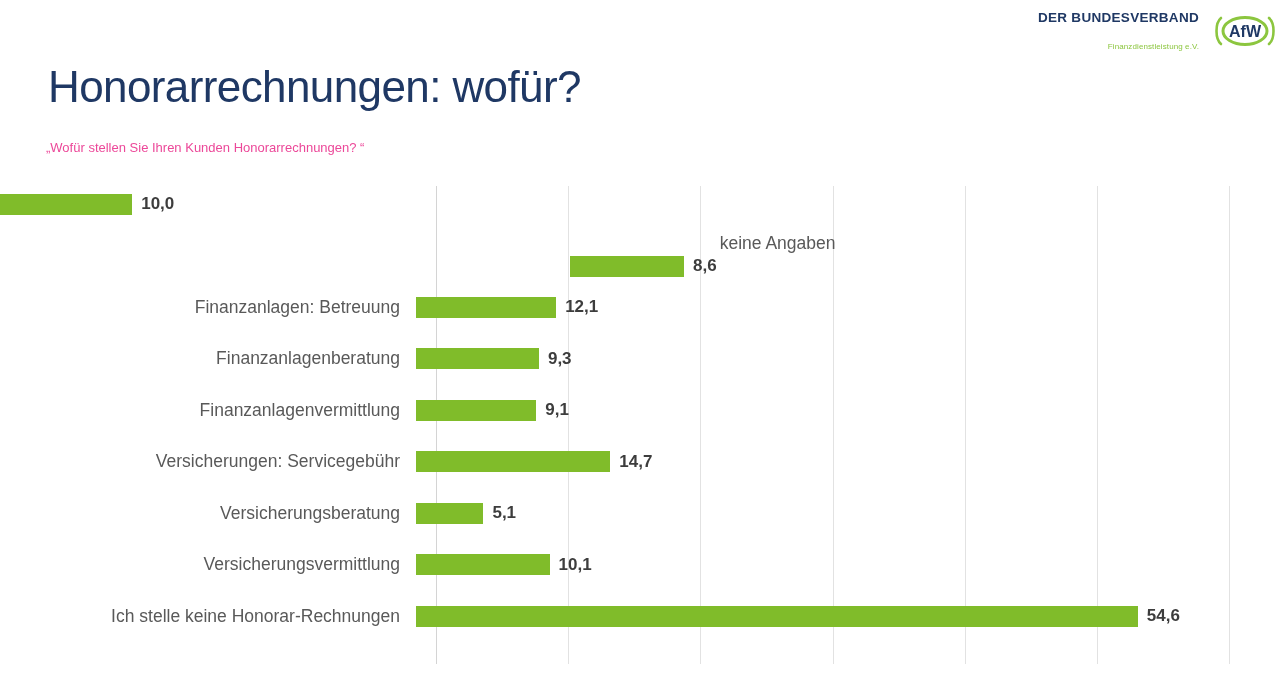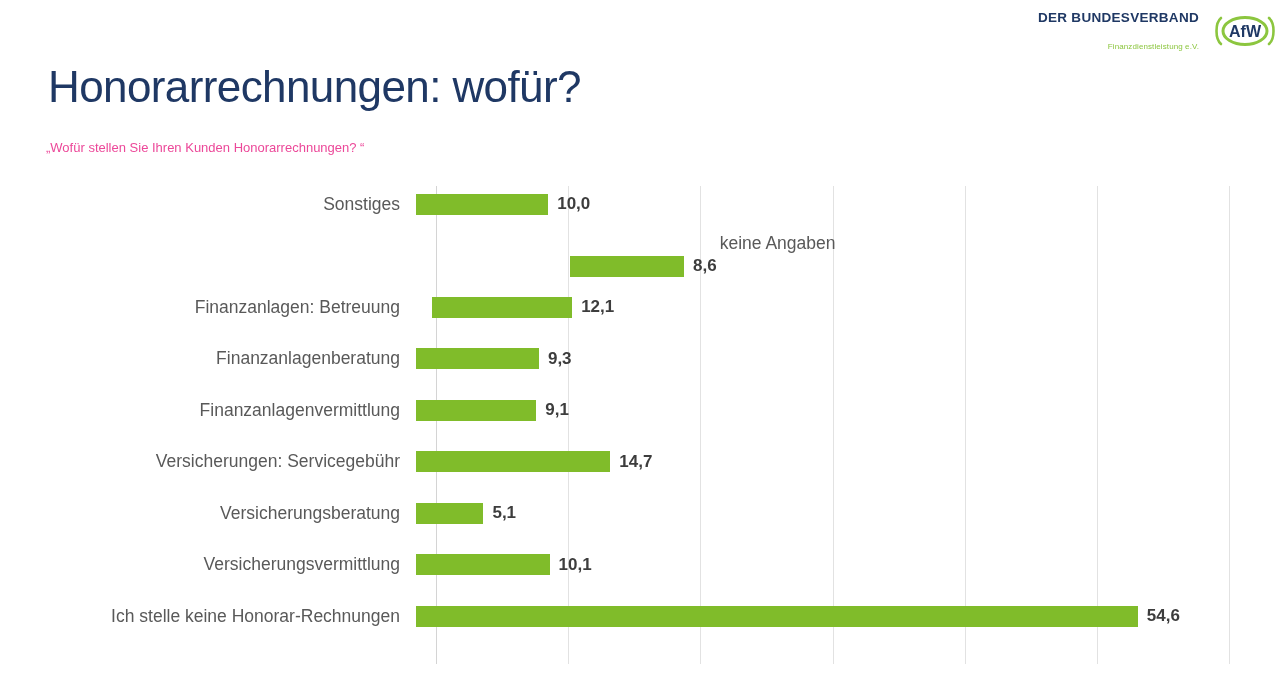--- a/index.html
+++ b/index.html
@@ -173,34 +173,33 @@
       <div class="axis-line" style="left: 0%;"></div>
       <div class="gridline" style="left: 16.6667%;"></div>
       <div class="gridline" style="left: 33.3333%;"></div>
       <div class="gridline" style="left: 50%;"></div>
       <div class="gridline" style="left: 66.6667%;"></div>
       <div class="gridline" style="left: 83.3333%;"></div>
       <div class="gridline" style="left: 100%;"></div>
     </div>
   <div class="rows" id="rows">
       <div class="row" style="top: -5px;">
-        <div class="row-label">Sonstiges</div>
         <div class="row-bar-area">
           <div class="bar" style="width: 132.2px; background: rgb(128, 188, 42);"></div>
           <div class="bar-value">10,0</div>
         </div>
       </div>
       <div class="row" style="top: 46.5px; flex-direction: column;">
         <div class="row-label">keine Angaben</div>
         <div class="row-bar-area">
           <div class="bar" style="width: 113.692px; background: rgb(128, 188, 42);"></div>
           <div class="bar-value">8,6</div>
         </div>
       </div>
-      <div class="row" style="top: 98px; gap: 16px;">
+      <div class="row" style="top: 98px;">
         <div class="row-label">Finanzanlagen: Betreuung</div>
         <div class="row-bar-area">
           <div class="bar" style="width: 140.132px; background: rgb(128, 188, 42);"></div>
           <div class="bar-value">12,1</div>
         </div>
       </div>
       <div class="row" style="top: 149.5px;">
         <div class="row-label">Finanzanlagenberatung</div>
         <div class="row-bar-area">
           <div class="bar" style="width: 122.946px; background: rgb(128, 188, 42);"></div>

